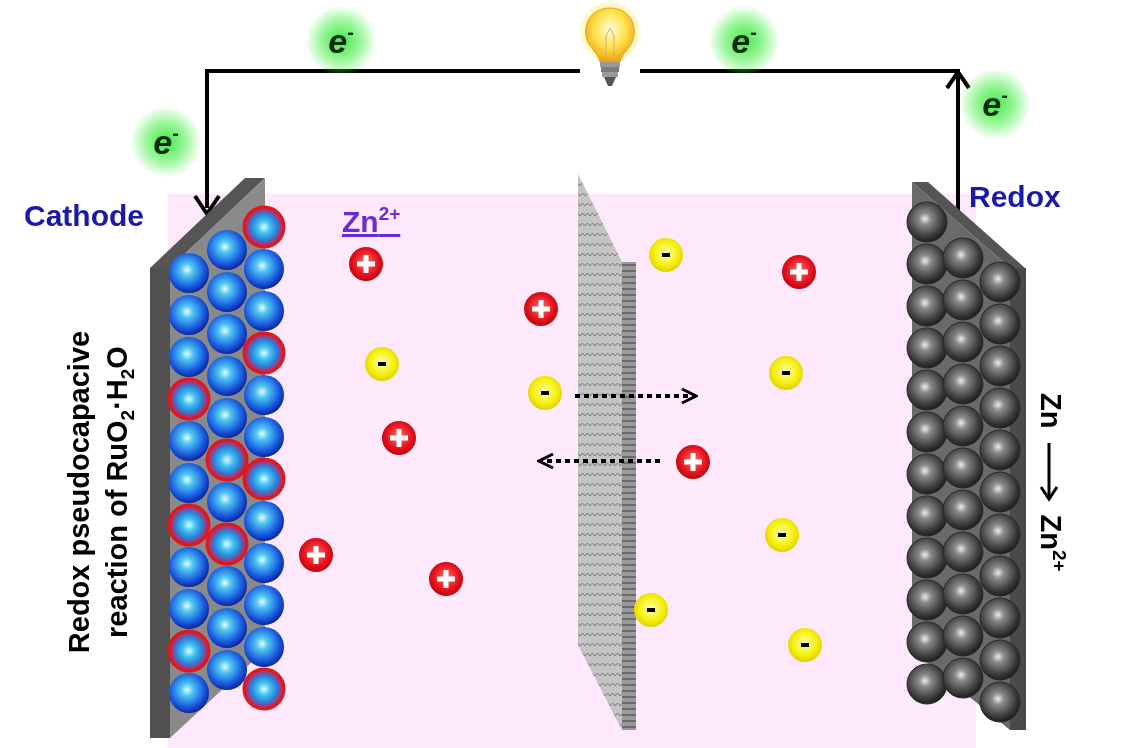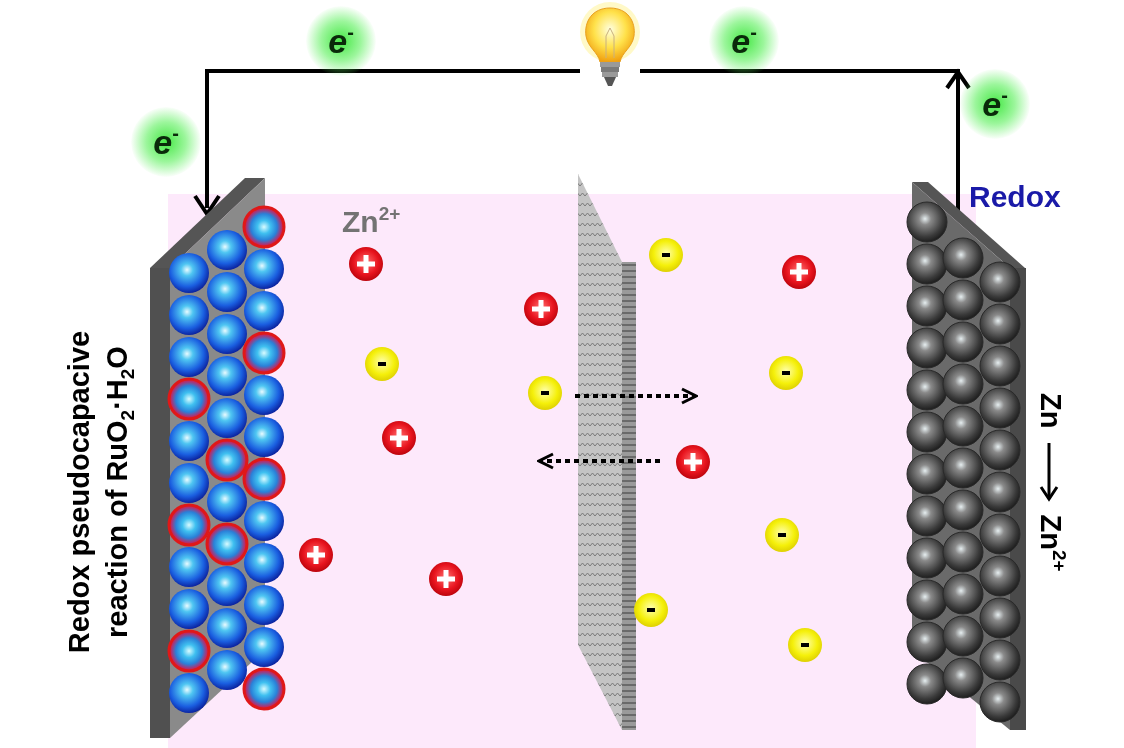--- a/index.html
+++ b/index.html
@@ -1,21 +1,21 @@
 <!DOCTYPE html>
 <html><head>
 <meta charset="utf-8">
 <style>
   html, body { margin: 0; padding: 0; background: #ffffff; }
   body { width: 1124px; height: 748px; position: relative; overflow: hidden;
          font-family: "Liberation Sans", sans-serif; }
   #stage { position: absolute; left: 0; top: 0; width: 1124px; height: 748px; }
   .label { position: absolute; font-weight: bold; white-space: nowrap; }
   .blue-label { color: #1a1aa8; font-size: 30px; }
-  .black-label { color: #737373; }
+  .black-label { color: #6d28d9; text-decoration: underline; }
   .glow { position: absolute; width: 70px; height: 70px; border-radius: 50%;
           background: radial-gradient(circle, rgba(60,230,60,0.95) 0%, rgba(90,240,90,0.6) 40%, rgba(150,255,150,0) 72%); }
   .e-text { position: absolute; font-weight: bold; font-style: italic; font-size: 34px; color: #0a2a0a;
             left: 0; top: 0; width: 70px; height: 70px; line-height: 70px; text-align: center; }
   .e-text sup { font-size: 20px; font-style: normal; vertical-align: 14px; }
   .vert { position: absolute; transform-origin: left top; transform: rotate(-90deg); font-weight: bold; color: #000; }
   .vert-right { position: absolute; transform-origin: left top; transform: rotate(90deg); font-weight: bold; color: #000; }
   sub, sup { line-height: 0; }
 </style>
 </head>
@@ -256,20 +256,21 @@
   <div class="glow" style="left:709px;top:6px">
     <span class="e-text"><span>e</span><sup>-</sup></span>
   </div>
   <div class="glow" style="left:131px;top:107px">
     <span class="e-text"><span>e</span><sup>-</sup></span>
   </div>
   <div class="glow" style="left:960px;top:69px">
     <span class="e-text"><span>e</span><sup>-</sup></span>
   </div>
 
+  <div class="label blue-label" style="left:24px;top:199px">Cathode</div>
   <div class="label blue-label" style="left:969px;top:180px">Redox</div>
   <div class="label black-label" style="left:342px;top:205px;font-size:30px">
     <span>Zn</span><sup style="font-size:19px;vertical-align:12px">2+</sup>
   </div>
 
   <div class="vert" style="left:60px;top:712px;font-size:29px;line-height:38px;width:440px">
     <div style="text-align:center">Redox pseudocapacive</div>
     <div style="text-align:center"><span>reaction of  RuO</span><sub style="font-size:19px">2</sub><span>·H</span><sub style="font-size:19px">2</sub><span>O</span></div>
   </div>
 

